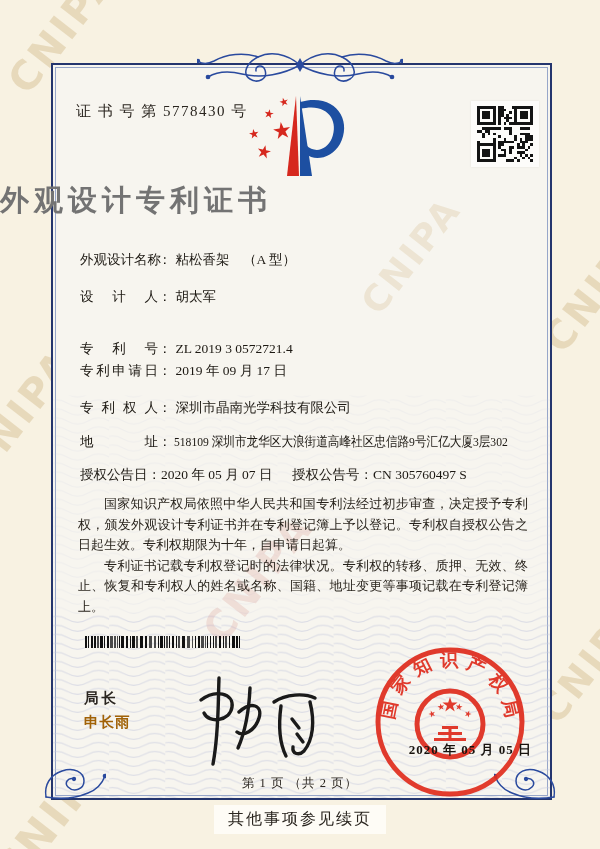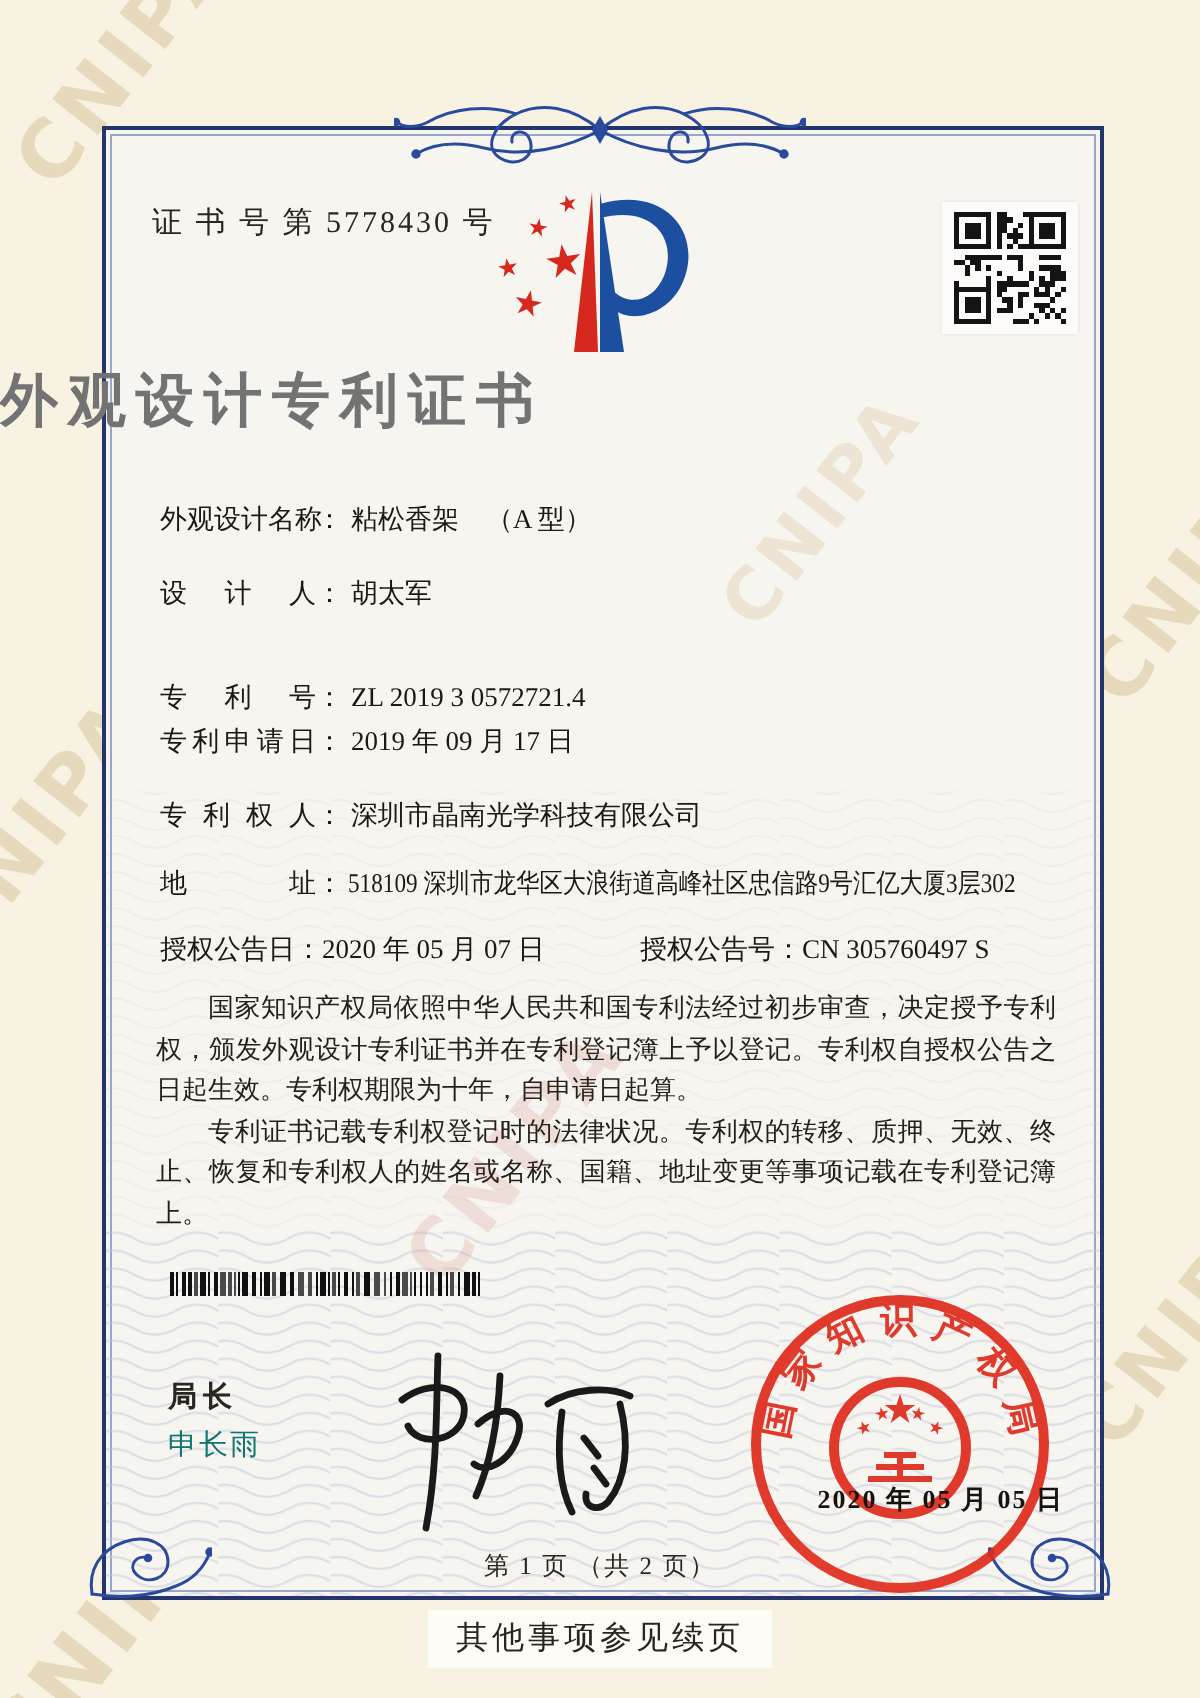--- a/index.html
+++ b/index.html
@@ -57,21 +57,21 @@
     position:absolute;left:78px;top:494px;width:450px;
     font-size:13px;line-height:20.5px;text-align:justify;color:#241f18;
   }
   .paras p{margin:0;text-indent:2em;}
   .barcode{
     position:absolute;left:85px;top:636px;width:157px;height:12px;
     display:flex;align-items:stretch;overflow:hidden;
   }
   .barcode i{display:block;flex:none;}
   .director-label{position:absolute;left:84px;top:689px;font-size:14.5px;letter-spacing:3px;font-weight:bold;color:#2a2520;}
-  .director-name{position:absolute;left:84px;top:713px;font-size:14.5px;letter-spacing:1px;font-weight:normal;color:#0f766e;}
+  .director-name{position:absolute;left:84px;top:713px;font-size:14.5px;letter-spacing:1px;font-weight:bold;color:#a16207;}
   .signature{position:absolute;left:182px;top:672px;width:140px;height:100px;}
   .seal{position:absolute;left:372px;top:644px;width:156px;height:156px;z-index:3;}
   .seal-date{
     position:absolute;left:368px;top:741px;width:164px;text-align:right;z-index:4;
     font-size:13px;font-weight:bold;letter-spacing:1px;color:#18130e;
   }
   .page-info{
     position:absolute;left:0;top:775px;width:600px;text-align:center;
     font-size:12.5px;letter-spacing:1px;color:#2a251f;z-index:3;
   }
@@ -396,21 +396,21 @@
     <span class="f-label">专利权人</span><span class="f-colon">：</span><span class="f-value">深圳市晶南光学科技有限公司</span>
   </div>
   <div class="field-row" style="top:433px;">
     <span class="f-label">地址</span><span class="f-colon">：</span><span class="f-value-squeeze">518109 深圳市龙华区大浪街道高峰社区忠信路9号汇亿大厦3层302</span>
   </div>
 
   <div class="abs" style="left:0;top:466px;width:600px;height:20px;">
     <span class="grant-cell" style="left:80px;">
       <span>授权公告日</span><span>：</span><span>2020 年 05 月 07 日</span>
     </span>
-    <span class="grant-cell" style="left:320px;">
+    <span class="grant-cell" style="left:292px;">
       <span>授权公告号</span><span>：</span><span>CN 305760497 S</span>
     </span>
   </div>
 
   <div class="paras">
     <p>国家知识产权局依照中华人民共和国专利法经过初步审查，决定授予专利权，颁发外观设计专利证书并在专利登记簿上予以登记。专利权自授权公告之日起生效。专利权期限为十年，自申请日起算。</p>
     <p>专利证书记载专利权登记时的法律状况。专利权的转移、质押、无效、终止、恢复和专利权人的姓名或名称、国籍、地址变更等事项记载在专利登记簿上。</p>
   </div>
 
   <div class="barcode">

